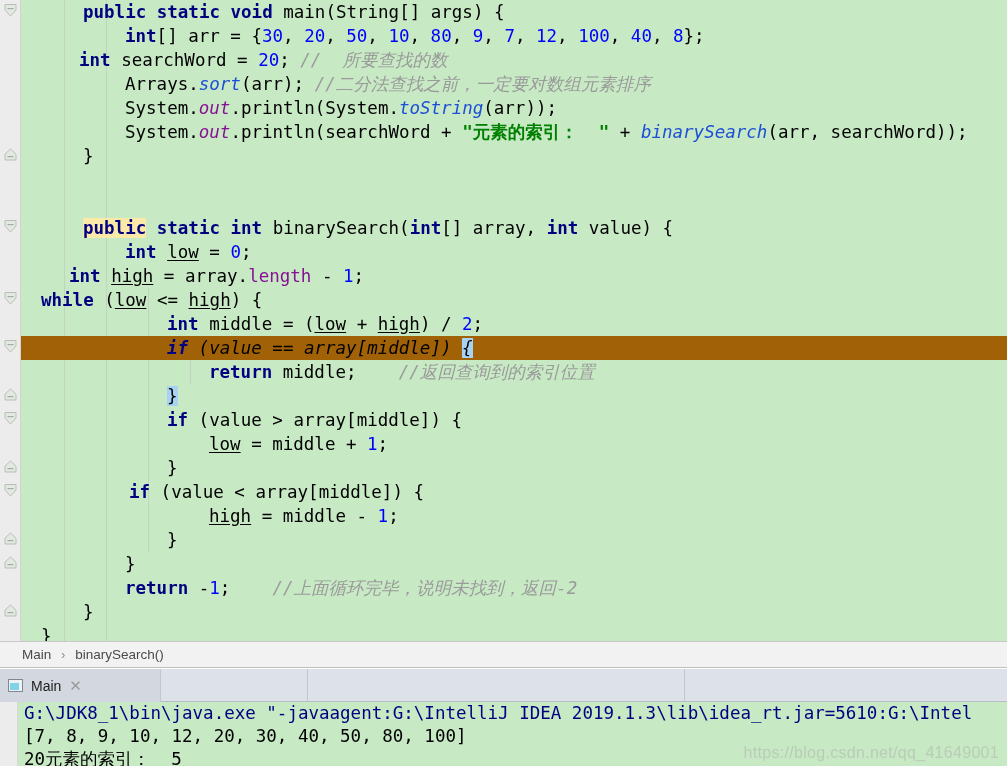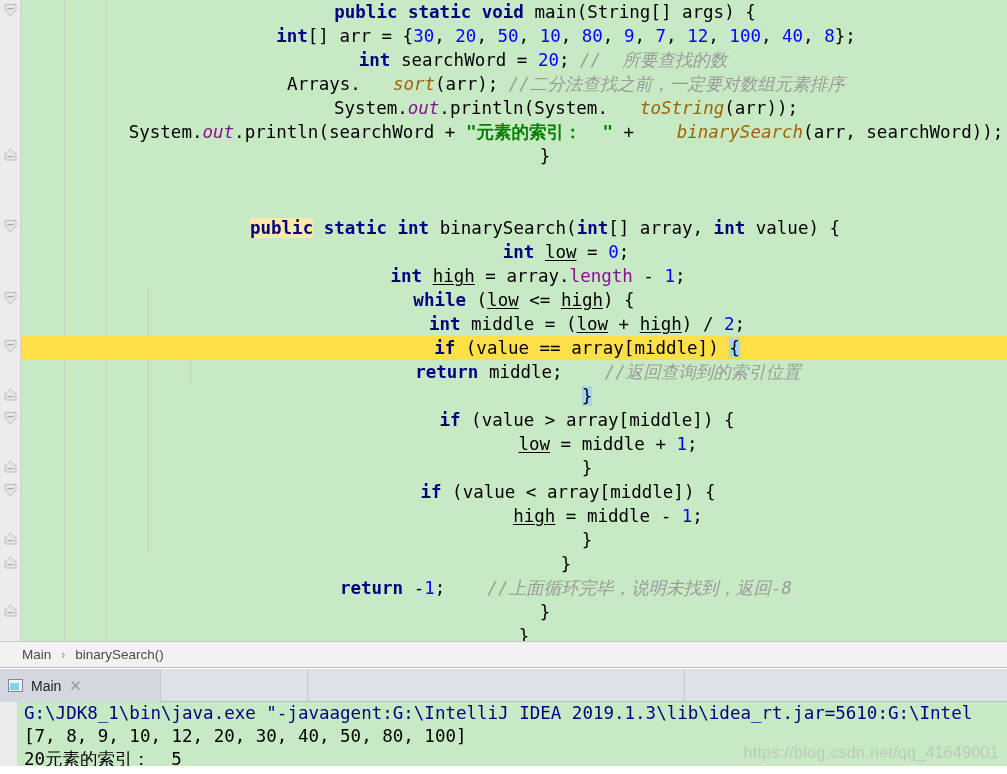--- a/index.html
+++ b/index.html
@@ -44,21 +44,20 @@
     height: 13px;
     opacity: .65;
   }
   .fold svg { display:block; }
 
   .code-area {
     position: absolute;
     left: 21px; top: 0;
     right: 0; bottom: 0;
     overflow: hidden;
-    text-align: center;
   }
 
   
   .iguide {
     position: absolute;
     top: 0;
     width: 1px;
     background: #bdbdbd;
     opacity: .55;
   }
@@ -67,31 +66,32 @@
     position: relative;
     height: 24px;
     line-height: 24px;
     font-size: 17.5px;
     white-space: pre;
     color: #000000;
     padding-left: 20px;
     letter-spacing: 0px;
   }
   .line.current {
-    background: #fde047;
+    background: #a16207;
+    font-style: italic;
   }
 
   
   .kw   { color:#000080; font-weight:bold; }
   .num  { color:#0000ff; }
   .str  { color:#008000; font-weight:bold; }
   .cmt  { color:#9a9a9a; font-style:italic; }
   .fld  { color:#871094; }
   .sfld { color:#871094; font-style:italic; }
-  .mth  { color:#a16207; font-style:italic;margin-left:32px; }
+  .mth  { color:#1d4ed8; font-style:italic; }
   .var  { color:#000000; text-decoration: underline; text-underline-offset: 2px; }
   .plain{ color:#000000; }
   .bmatch { background:#a6d2f4; }
   .hlword { background:#fbe9a7; }
 
   
   .breadcrumb {
     position: absolute;
     left: 0; top: 641px;
     width: 1007px;
@@ -311,21 +311,21 @@
           <div class="line current" style="padding-left: 146px;"><span class="kw">if</span><span class="plain"> (value == array[middle]) </span><span class="bmatch">{</span></div>
           <div class="line" style="padding-left: 188px;"><span class="kw">return</span><span class="plain"> middle;    </span><span class="cmt">//返回查询到的索引位置</span></div>
           <div class="line" style="padding-left: 146px;"><span class="bmatch">}</span></div>
           <div class="line" style="padding-left: 146px;"><span class="kw">if</span><span class="plain"> (value &gt; array[middle]) {</span></div>
           <div class="line" style="padding-left: 188px;"><span class="var">low</span><span class="plain"> = middle + </span><span class="num">1</span><span class="plain">;</span></div>
           <div class="line" style="padding-left: 146px;"><span class="plain">}</span></div>
           <div class="line" style="padding-left: 108px;"><span class="kw">if</span><span class="plain"> (value &lt; array[middle]) {</span></div>
           <div class="line" style="padding-left: 188px;"><span class="var">high</span><span class="plain"> = middle - </span><span class="num">1</span><span class="plain">;</span></div>
           <div class="line" style="padding-left: 146px;"><span class="plain">}</span></div>
           <div class="line" style="padding-left: 104px;"><span class="plain">}</span></div>
-          <div class="line" style="padding-left: 104px;"><span class="kw">return</span><span class="plain"> -</span><span class="num">1</span><span class="plain">;    </span><span class="cmt">//上面循环完毕，说明未找到，返回-8</span></div>
+          <div class="line" style="padding-left: 104px;"><span class="kw">return</span><span class="plain"> -</span><span class="num">1</span><span class="plain">;    </span><span class="cmt">//上面循环完毕，说明未找到，返回-2</span></div>
           <div class="line" style="padding-left: 62px;"><span class="plain">}</span></div>
           <div class="line" style="padding-left: 20px;"><span class="plain">}</span></div>
         </div>
     </div>
   </div>
 
   <div class="breadcrumb">
     <span class="crumb">Main</span>
     <span class="crumb-sep">›</span>
     <span class="crumb">binarySearch()</span>

